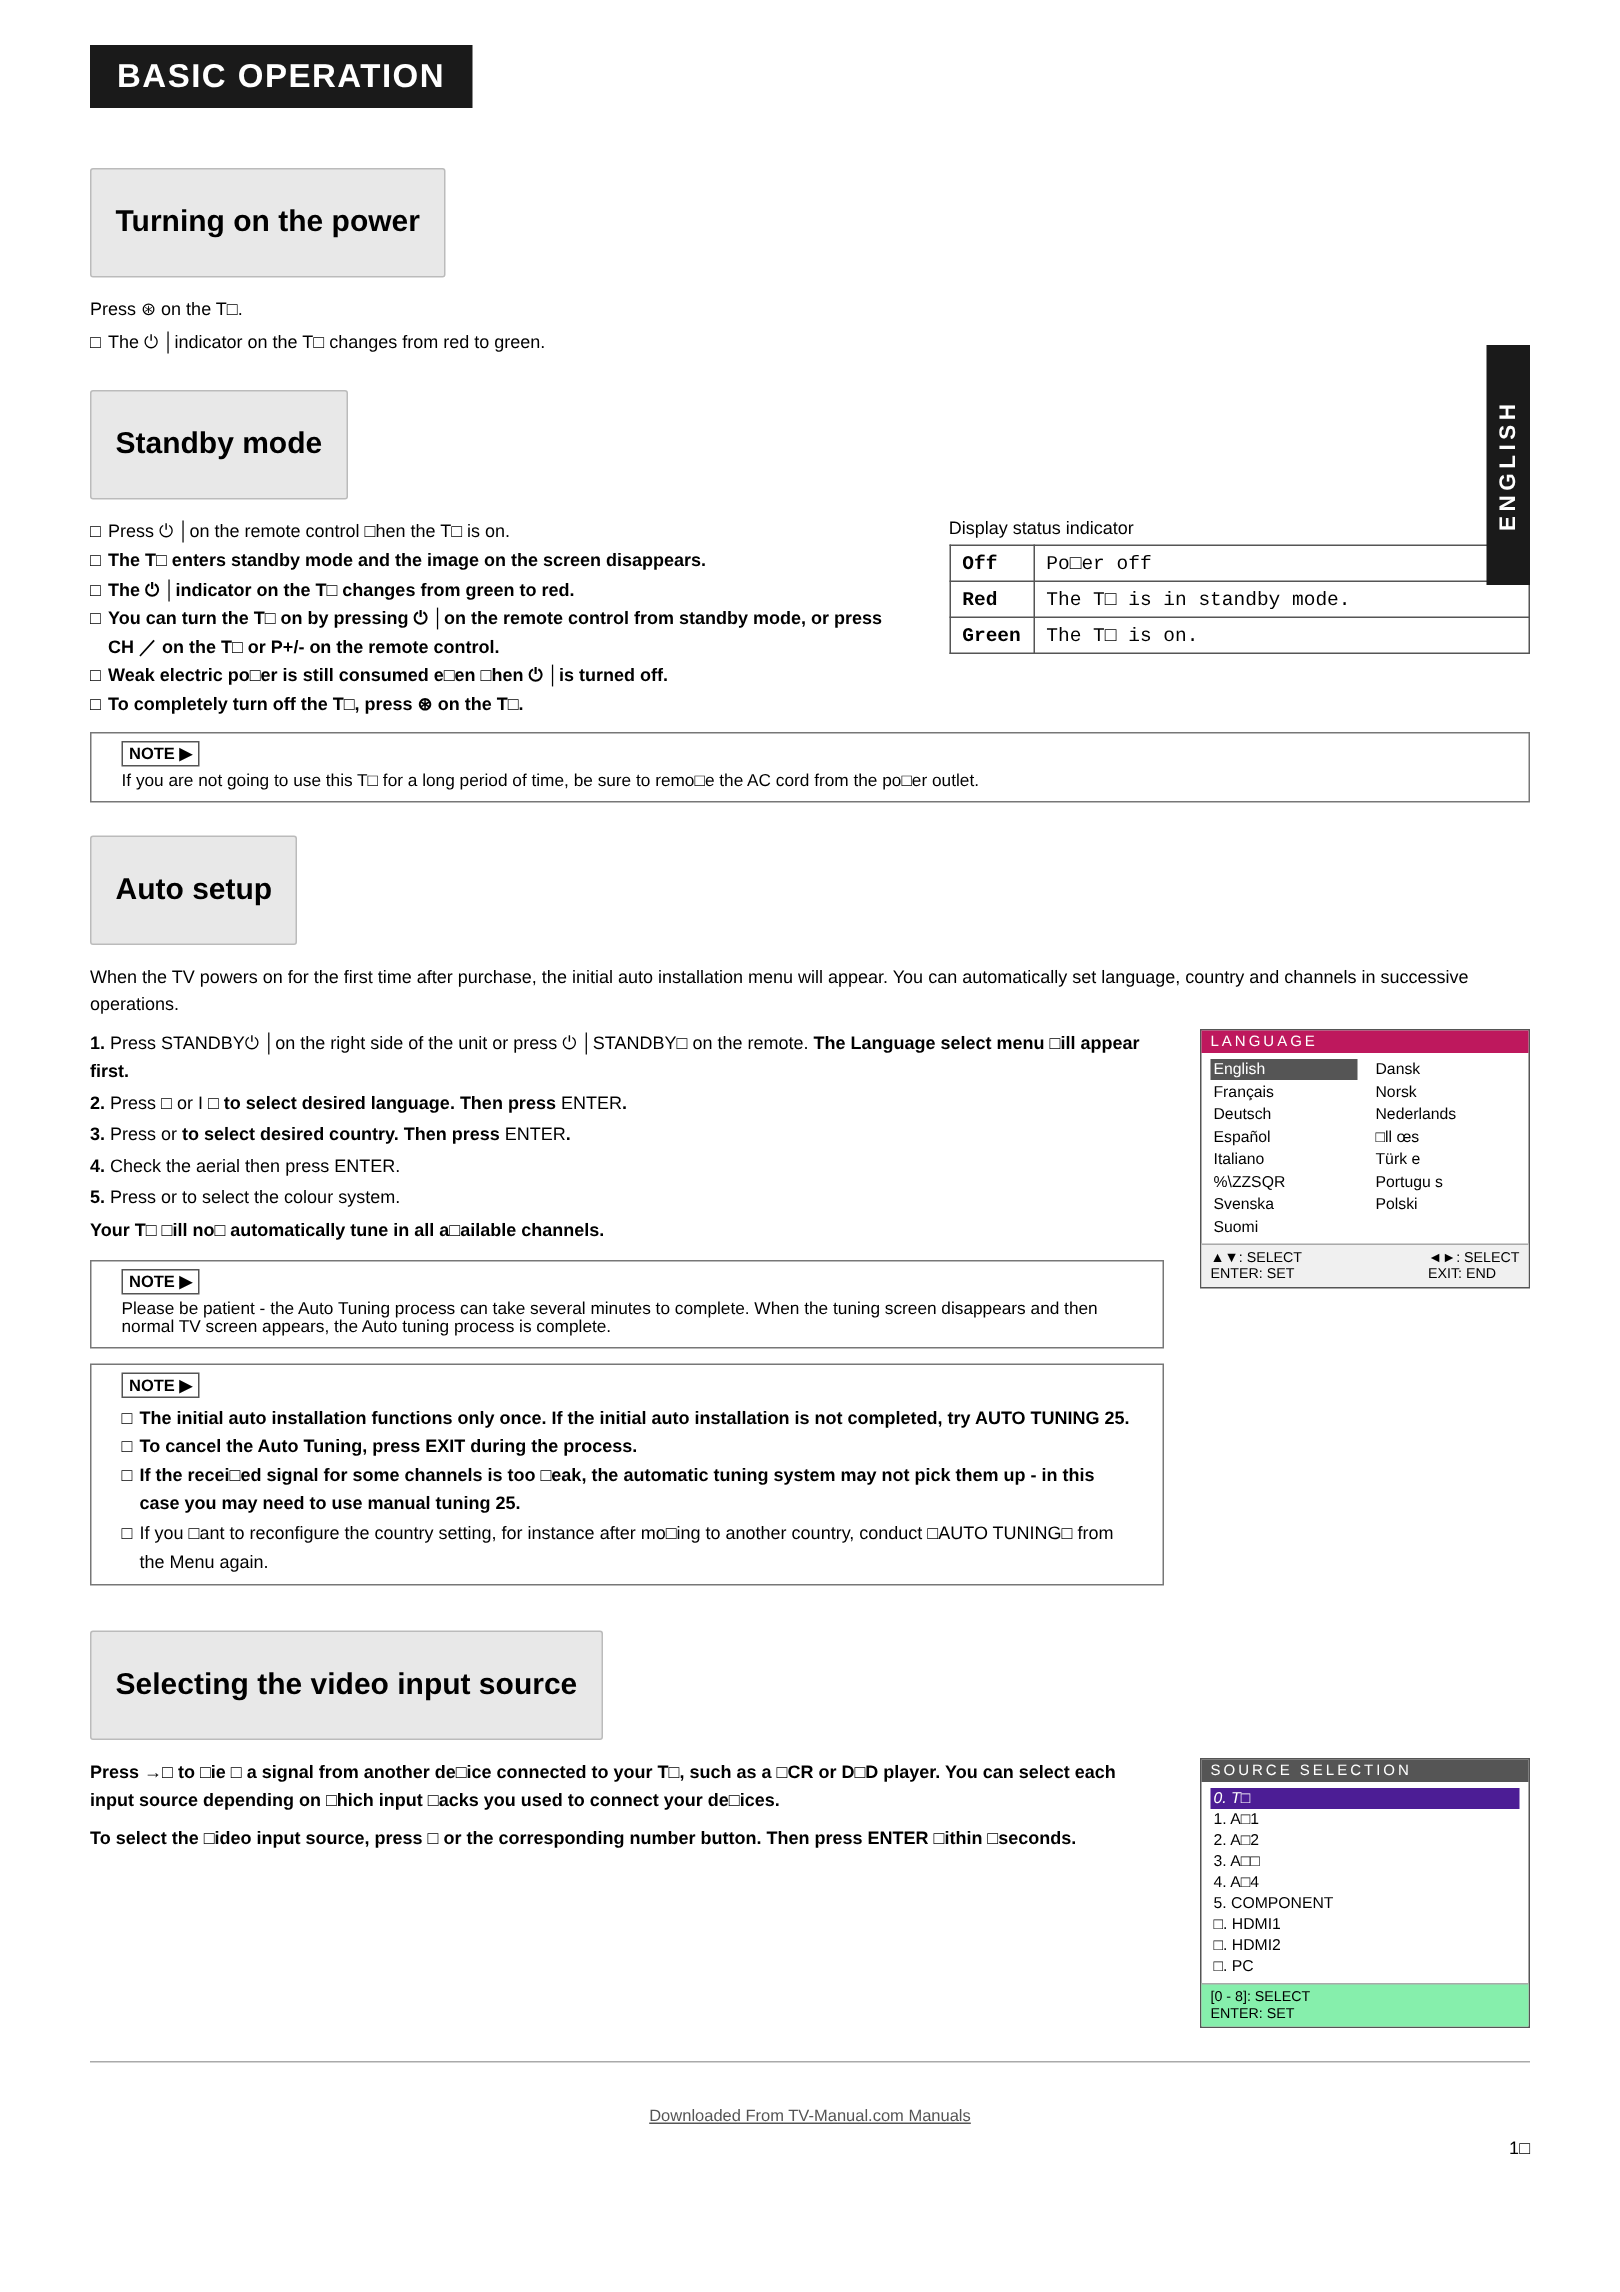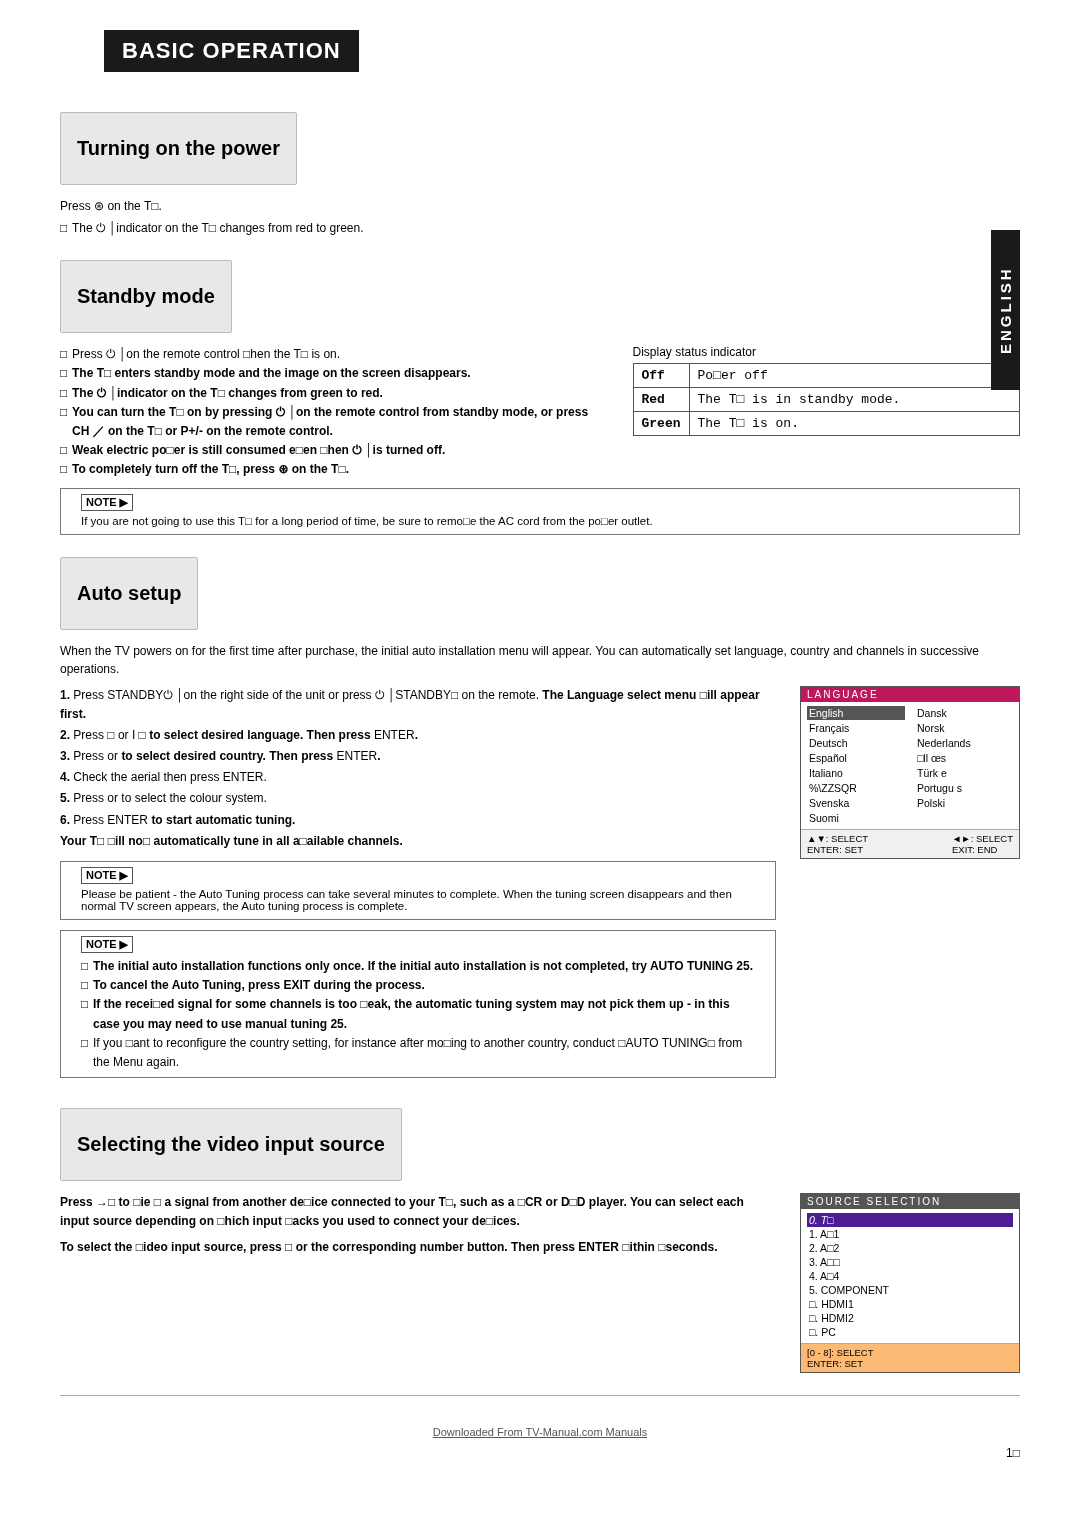--- a/index.html
+++ b/index.html
@@ -17,21 +17,20 @@
     
     .section-header-main {
       background: #1a1a1a;
       color: #fff;
       font-size: 22px;
       font-weight: bold;
       padding: 8px 18px;
       display: inline-block;
       margin-bottom: 18px;
       letter-spacing: 1px;
-      margin-left: 44px;
     }
     .section-header {
       background: #e8e8e8;
       border: 1px solid #bbb;
       font-size: 20px;
       font-weight: bold;
       padding: 24px 16px;
       display: inline-block;
       margin-bottom: 12px;
       border-radius: 2px;
@@ -200,21 +199,21 @@
     }
     .source-item.selected {
       background: #4c1d95;
       color: #fff;
       font-style: italic;
     }
     .source-footer {
       padding: 3px 6px;
       font-size: 9.5px;
       border-top: 1px solid #aaa;
-      background: #fdba74;
+      background: #86efac;
     }
 
     .numbered-list {
       padding-left: 0;
       list-style: none;
     }
     .numbered-list li {
       font-size: 12px;
       line-height: 1.6;
       margin-bottom: 2px;
@@ -315,21 +314,20 @@
     <p class="body-text" style="margin-bottom:8px;">When the TV powers on for the first time after purchase, the initial auto installation menu will appear. You can automatically set language, country and channels in successive operations.</p>
 
     <div class="auto-setup-layout">
       <div class="auto-setup-left">
         <ol class="numbered-list">
           <li><strong>1.</strong> Press STANDBY⏻ │on the right side of the unit or press ⏻ │STANDBY□ on the remote. <strong>The Language select menu □ill appear first.</strong></li>
           <li><strong>2.</strong> Press □ or I □ <strong>to select desired language. Then press</strong> ENTER<strong>.</strong></li>
           <li><strong>3.</strong> Press or <strong>to select desired country. Then press</strong> ENTER<strong>.</strong></li>
           <li><strong>4.</strong> Check the aerial then press ENTER.</li>
           <li><strong>5.</strong> Press or to select the colour system.</li>
-          <li><strong>6.</strong> Press ENTER <strong>to start automatic tuning.</strong></li>
           <li><strong>Your T□ □ill no□ automatically tune in all a□ailable channels.</strong></li>
         </ol>
 
         <div class="note-inline" style="margin-top:10px;">
           <div class="note-label">NOTE ▶</div>
           <p>Please be patient - the Auto Tuning process can take several minutes to complete. When the tuning screen disappears and then normal TV screen appears, the Auto tuning process is complete.</p>
         </div>
 
         <div class="note-inline" style="margin-top:10px;">
           <div class="note-label">NOTE ▶</div>

